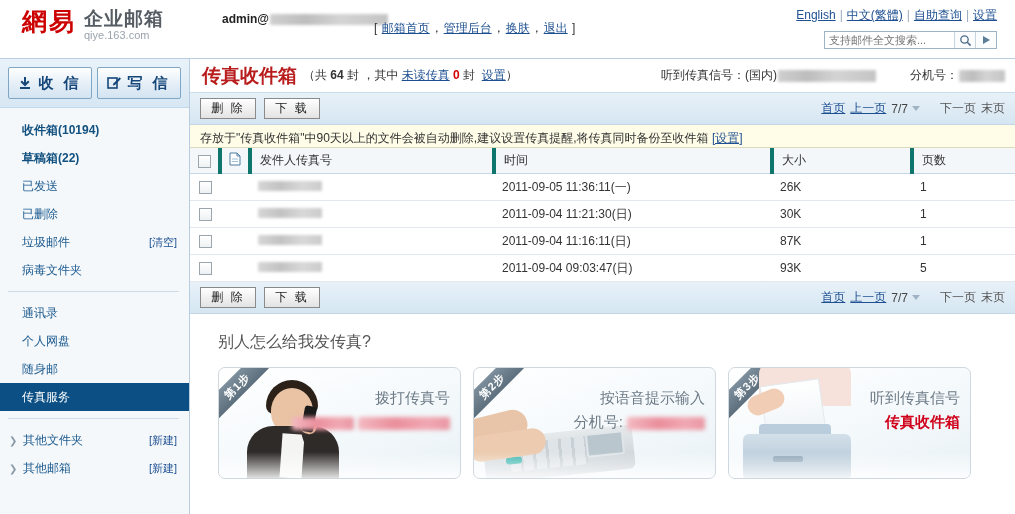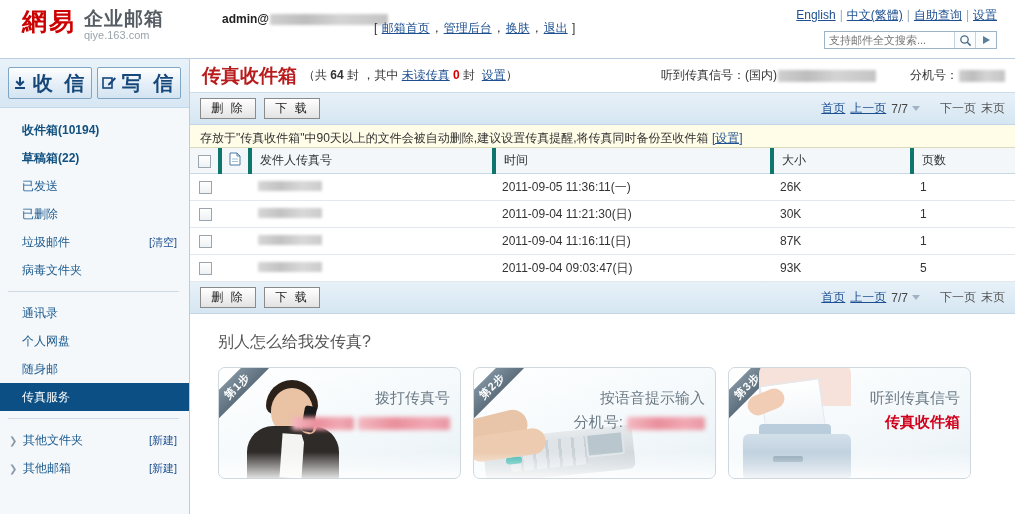--- a/index.html
+++ b/index.html
@@ -139,21 +139,21 @@
   .cbtn {
     flex: 1;
     height: 30px;
     border: 1px solid #7fa6c4;
     border-radius: 2px;
     background: linear-gradient(#ffffff,#e4eef7 55%,#d3e4f1);
     display: flex;
     align-items: center;
     justify-content: center;
     gap: 6px;
-    font-size: 20px;
+    font-size: 15px;
     font-weight: bold;
     color: #16477a;
     cursor: pointer;
     margin-right: 8px;
     letter-spacing: 3px;
   }
   .cbtn:first-child { margin-right: 0; }
   .cbtn svg { display:block; }
   .folders { padding: 8px 0 0 0; }
   .frow {

